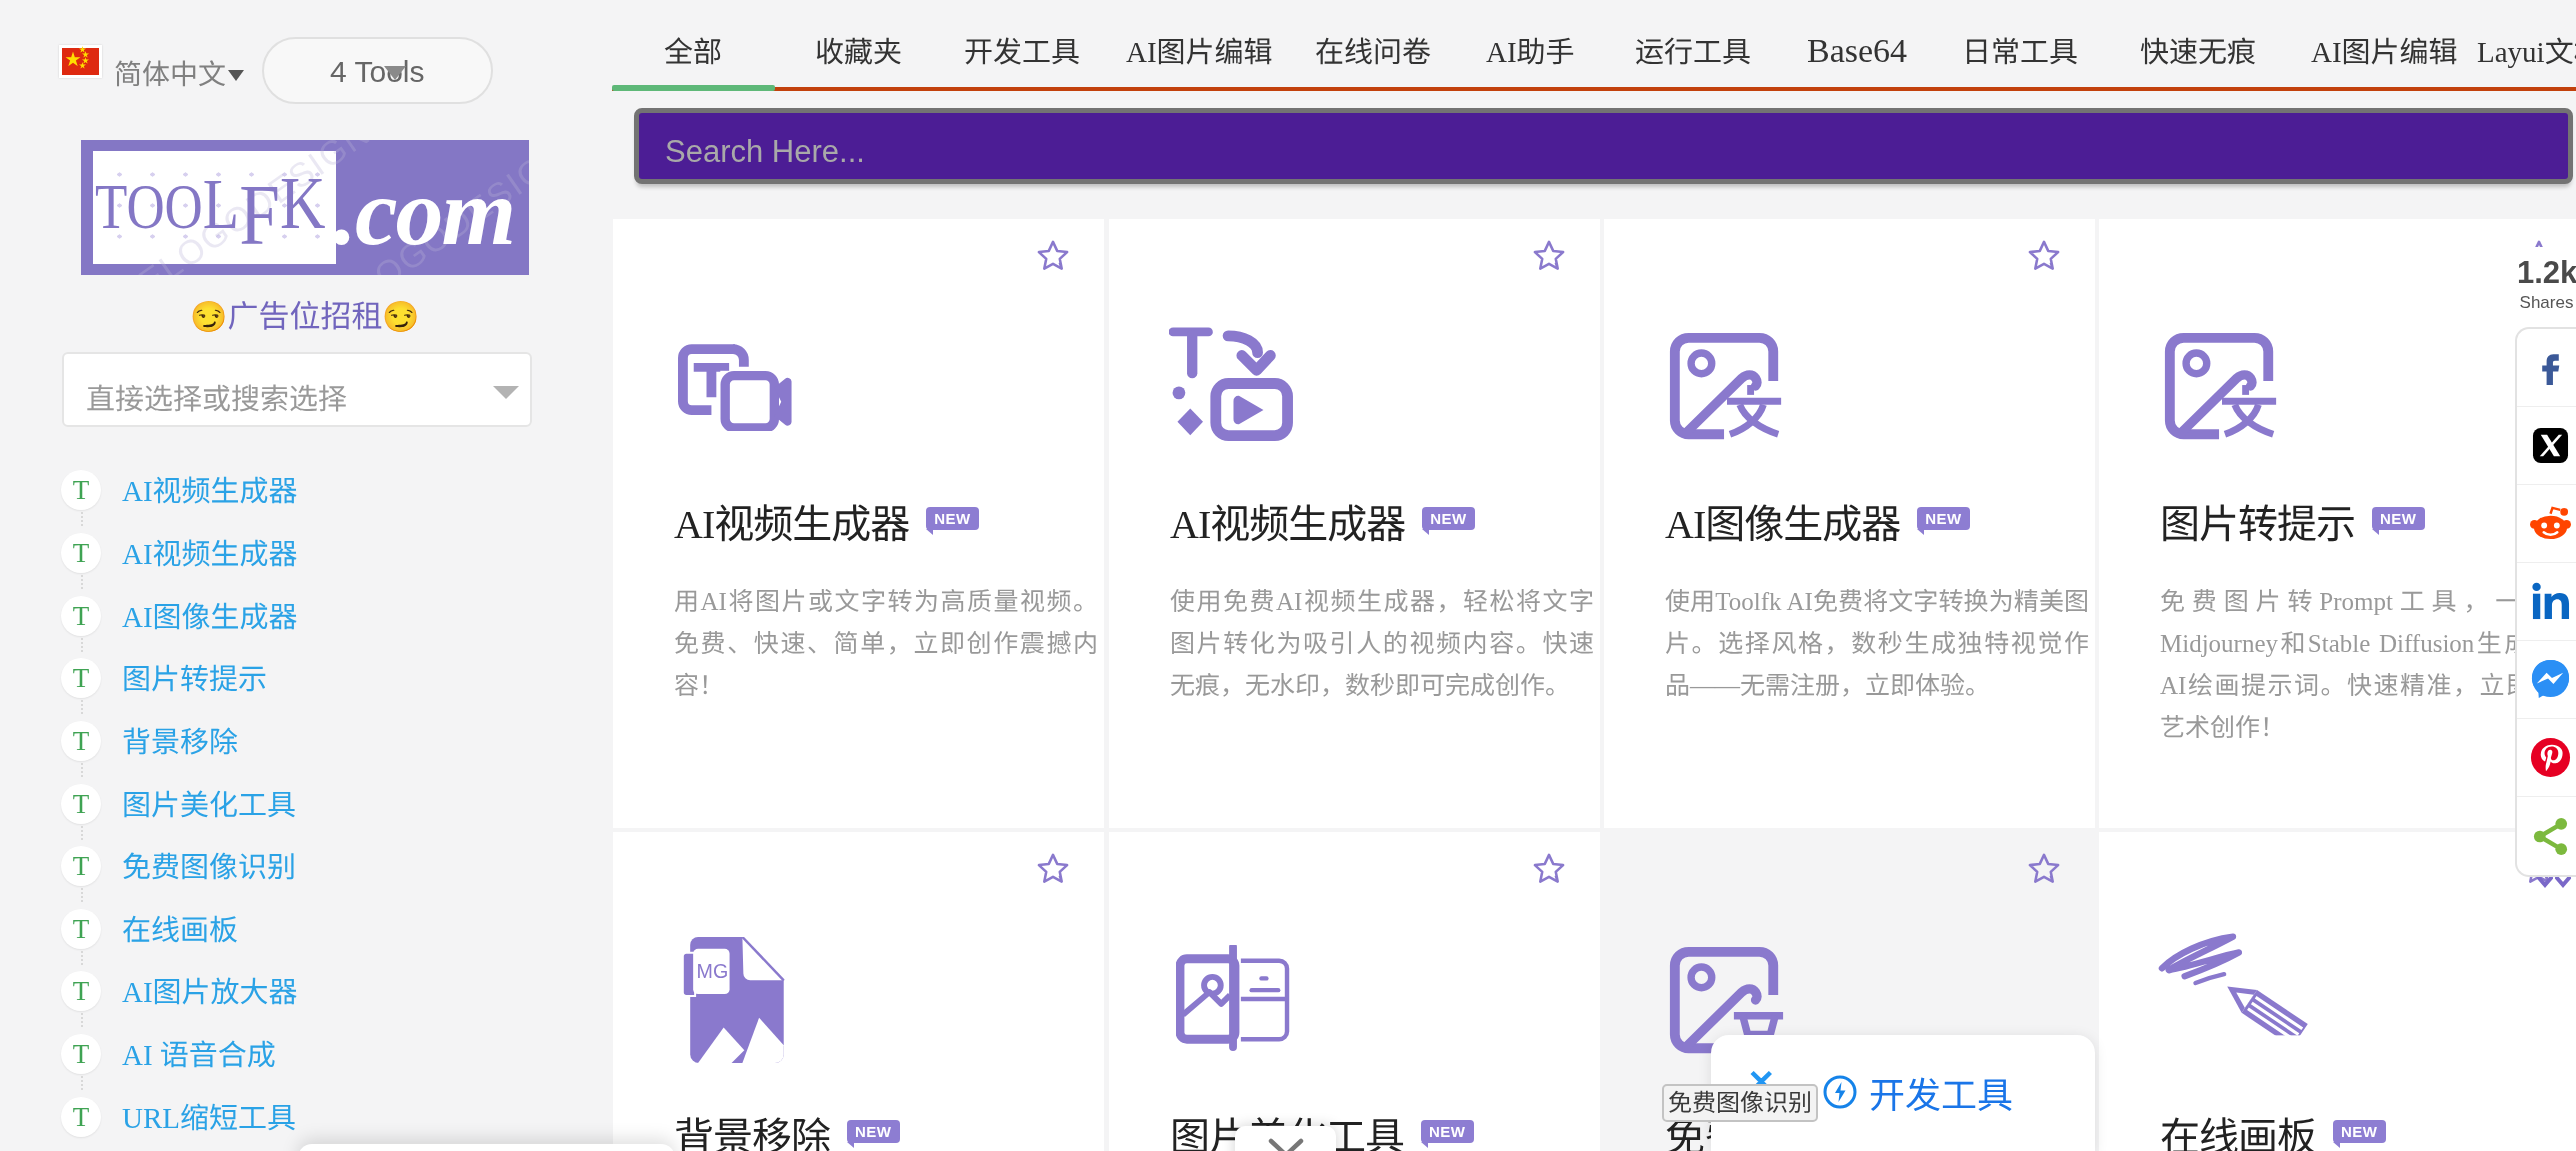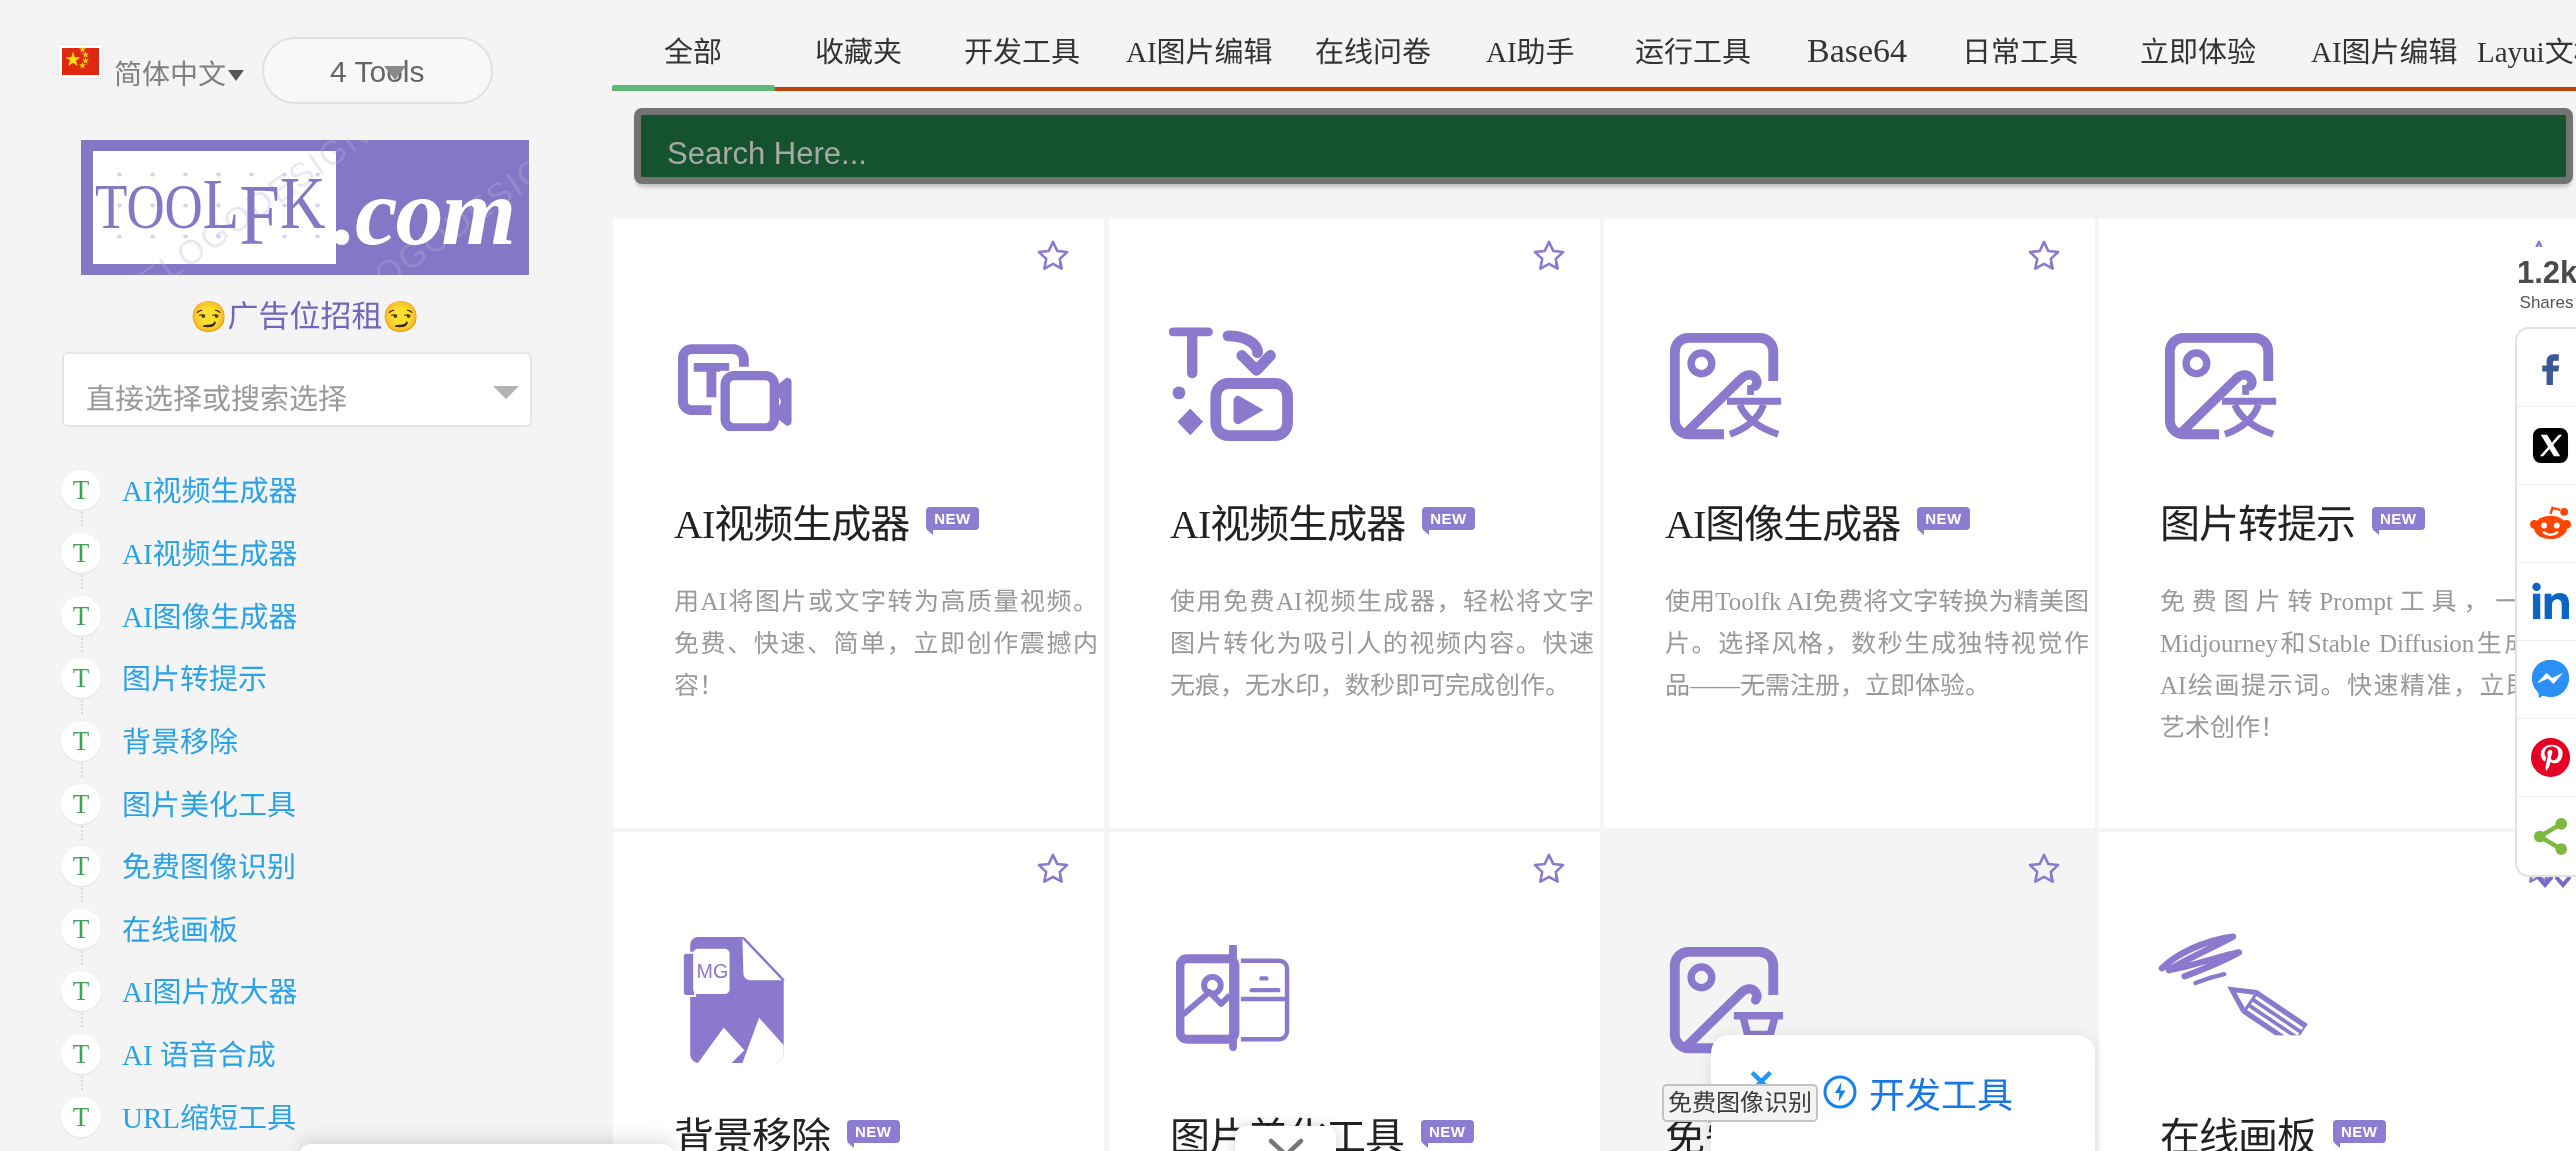--- a/index.html
+++ b/index.html
@@ -37,21 +37,21 @@
   .li .circ span { font-family:"Liberation Serif",serif; font-size:27px; color:#3fa353; line-height:40px; }
   .li .lnk { position:absolute; left:61px; top:-3px; font-family:"Liberation Serif",serif; font-size:29px; color:#2aa2e6; }
   .li .tick { position:absolute; left:20px; top:42px; height:14px; border-left:2px dotted #d8d8d8; }
 
   
   #nav { left:612px; top:0; width:1964px; height:91px; border-bottom:4px solid #c2410c; }
   .tab { position:absolute; top:28px; font-family:"Liberation Serif",serif; font-size:29px; color:#333; white-space:nowrap; }
   #greenline { left:612px; top:85px; width:163px; height:6px; background:#5eb878; border-radius:2px; }
 
   
-  #search { left:634px; top:108px; width:1939px; height:76px; background:#14532d; border:7px solid #737373; border-radius:8px; box-shadow:0 5px 4px -2px rgba(0,0,0,.22); }
+  #search { left:634px; top:108px; width:1939px; height:76px; background:#4c1d95; border:5px solid #737373; border-radius:8px; box-shadow:0 5px 4px -2px rgba(0,0,0,.22); }
   #search .ph { position:absolute; left:26px; top:21px; font-size:31px; color:#aab; color:#a9a9a9; }
 
   
   .card { position:absolute; width:491px; background:#fff; }
   .r1 { top:219px; height:609px; }
   .r2 { top:832px; height:320px; }
   .c1 { left:613px; } .c2 { left:1109px; } .c3 { left:1604px; } .c4 { left:2099px; }
   .card .star { position:absolute; right:33px; top:19px; }
   .r1 .title { position:absolute; left:61px; top:273px; font-family:"Liberation Serif",serif; font-weight:500; font-size:40px; letter-spacing:-1px; color:#222; white-space:nowrap; }
   .r2 .title { position:absolute; left:61px; top:273px; font-family:"Liberation Serif",serif; font-weight:500; font-size:40px; letter-spacing:-1px; color:#222; white-space:nowrap; }
@@ -172,21 +172,21 @@
 <div class="abs" id="nav">
     <span class="tab" style="left:52px;">全部</span>
     <span class="tab" style="left:203px;">收藏夹</span>
     <span class="tab" style="left:352px;">开发工具</span>
     <span class="tab" style="left:514px;">AI图片编辑</span>
     <span class="tab" style="left:703px;">在线问卷</span>
     <span class="tab" style="left:874px;">AI助手</span>
     <span class="tab" style="left:1023px;">运行工具</span>
     <span class="tab" style="left:1195px;top:32px;font-size:34px;">Base64</span>
     <span class="tab" style="left:1350px;">日常工具</span>
-    <span class="tab" style="left:1528px;">立即体验</span>
+    <span class="tab" style="left:1528px;">快速无痕</span>
     <span class="tab" style="left:1699px;">AI图片编辑</span>
     <span class="tab" style="left:1865px;">Layui文档</span>
   </div>
 <div class="abs" id="greenline"></div>
 
 <div class="abs" id="search">
     <span class="ph">Search Here...</span>
   </div>
 
 <div id="cards">

